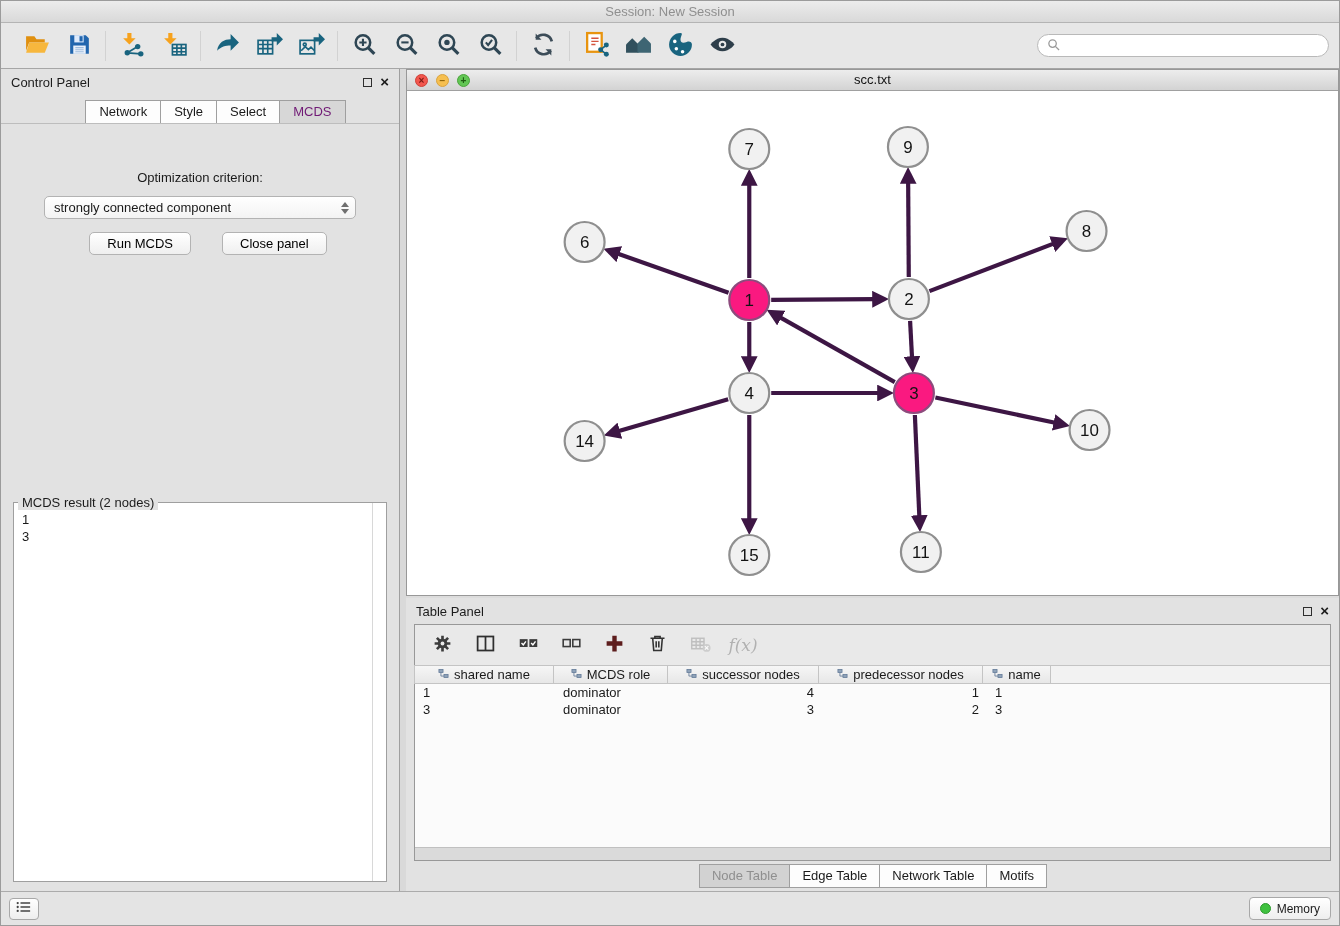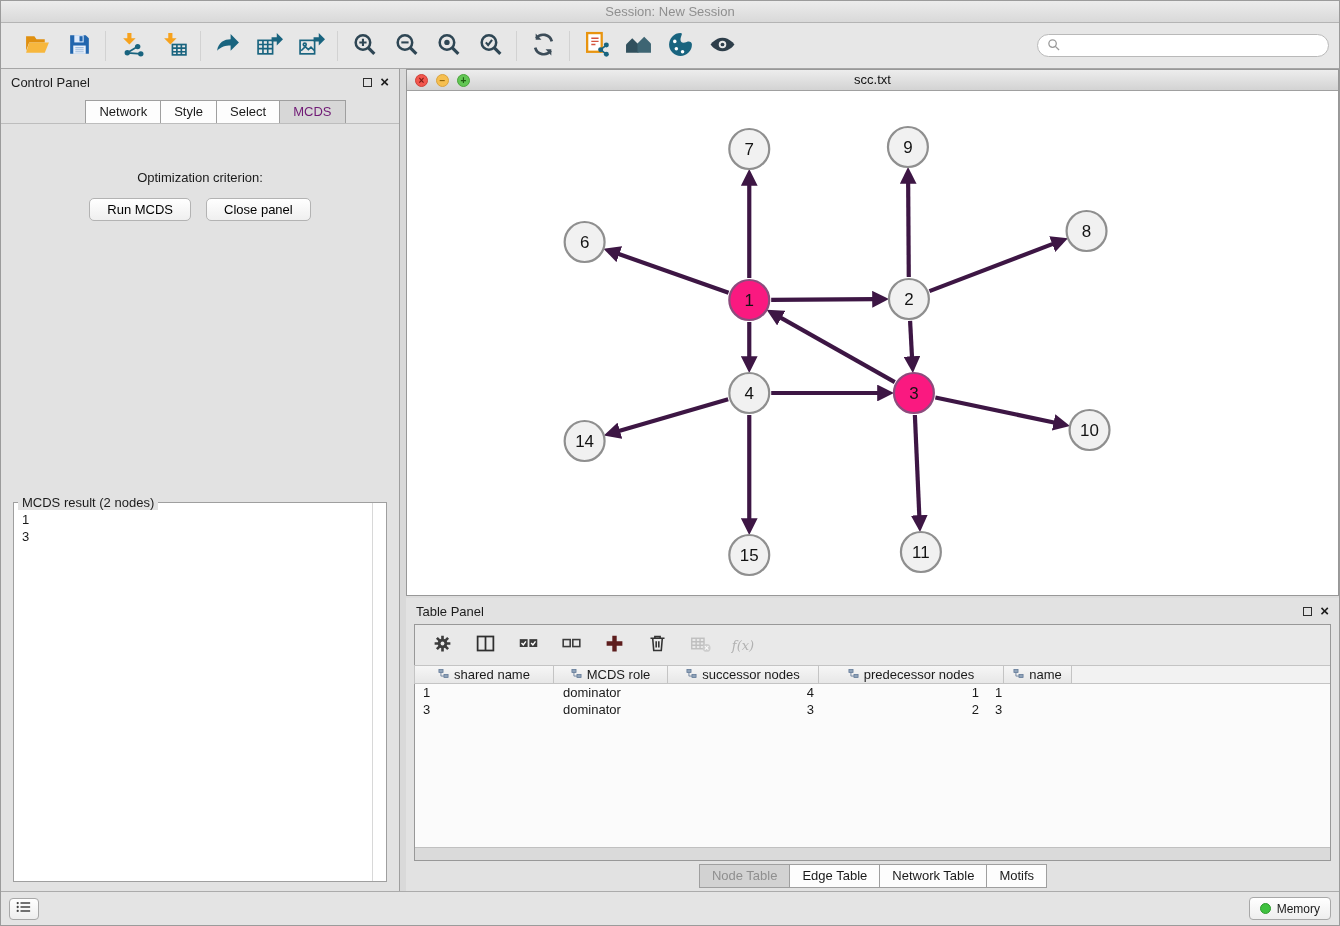--- a/index.html
+++ b/index.html
@@ -46,21 +46,21 @@
                 padding:0 6px 0 9px; font-size:13px; }
   .opt-select .sel-text { flex:1; }
   .stepper { display:flex; flex-direction:column; gap:2px; align-items:center; }
   .tri-up { width:0; height:0; border-left:4px solid transparent; border-right:4px solid transparent;
             border-bottom:5px solid #6f6f6f; }
   .tri-down { width:0; height:0; border-left:4px solid transparent; border-right:4px solid transparent;
               border-top:5px solid #6f6f6f; }
   .btn-row { display:flex; justify-content:center; gap:15px; margin-top:13px; }
   .cp-btn { height:23px; padding:0 17px; border:1px solid #b3b3b3; border-radius:5px;
             background:linear-gradient(#ffffff,#efefef); font-size:13px;
-            font-family:"Liberation Sans", sans-serif; cursor:default; }
+            font-family:"Liberation Sans", sans-serif; cursor:default;margin-left:16px; }
   .spacer { flex:1; }
   .result-box { border:1px solid #9f9f9f; background:#fff; height:380px; flex:0 0 auto;
                 margin-bottom:9px; position:relative; }
   .result-legend { position:absolute; top:-8px; left:4px; background:#e2e2e2; padding:0 4px;
                    font-size:13px; color:#1c1c1c; }
   .result-lines { padding:8px 0 0 8px; font-size:13px; line-height:17px; }
   .result-scroll { position:absolute; top:0; bottom:0; right:13px; width:1px; background:#d8d8d8; }
 
   .v-splitter { width:6px; flex:0 0 6px; background:#d9d9d9; }
 
@@ -81,21 +81,21 @@
   .nv-canvas svg text { font-family:"Liberation Sans", sans-serif; }
 
   
   .table-panel { flex:1; display:flex; flex-direction:column; margin-top:2px; background:#e2e2e2; min-height:0; }
   .tp-main { flex:1; margin:0 8px; border:1px solid #989898; background:#e9e9e9;
              display:flex; flex-direction:column; min-height:0; }
   .tp-toolbar { height:40px; flex:0 0 40px; display:flex; align-items:center; gap:17px; padding:0 14px; }
   .tp-btn { width:26px; height:26px; display:flex; align-items:center; justify-content:center; cursor:default; }
   .tp-btn svg { width:21px; height:21px; }
   .tp-btn.disabled { opacity:.85; }
-  .fx-label { font-family:"DejaVu Serif", serif; font-style:italic; font-size:13px; color:#a8a8a8; }
+  .fx-label { font-family:"DejaVu Serif", serif; font-style:italic; font-size:17px; color:#a8a8a8; }
   .tp-header-row { display:flex; height:19px; flex:0 0 19px; background:#efefef; }
   .tp-hcell { display:flex; align-items:center; justify-content:center; gap:5px; font-size:13px;
               border:1px solid #c4c4c4; margin-left:-1px; background:linear-gradient(#f6f6f6,#e7e7e7); }
   .tp-hfill { flex:1; border-top:1px solid #c4c4c4; border-bottom:1px solid #c4c4c4; background:#f2f2f2; }
   .tp-body { flex:1; background:#fbfbfb; overflow:hidden; }
   .tp-row { display:flex; height:17px; font-size:13px; }
   .tp-cell { padding:0 8px; line-height:17px; white-space:nowrap; }
   .tp-hscroll { height:13px; flex:0 0 13px; background:#dadada; border-top:1px solid #c0c0c0; }
   .tp-tabs { height:30px; flex:0 0 30px; display:flex; justify-content:center; align-items:center; }
   .tp-tab { border:1px solid #9f9f9f; background:#fdfdfd; padding:3px 12px 4px; font-size:13px;
@@ -284,20 +284,27 @@
         <span class="x-glyph">×</span>
       </div>
       <div class="cp-tabs">
           <div class="cp-tab">Network</div>
           <div class="cp-tab">Style</div>
           <div class="cp-tab">Select</div>
           <div class="cp-tab active">MCDS</div>
         </div>
       <div class="cp-body">
         <div class="opt-label">Optimization criterion:</div>
+        <div class="opt-select">
+          <span class="sel-text">strongly connected component</span>
+          <span class="stepper">
+            <span class="tri-up"></span>
+              <span class="tri-down"></span>
+          </span>
+        </div>
         <div class="btn-row">
           <button class="cp-btn">Run MCDS</button>
           <button class="cp-btn">Close panel</button>
         </div>
         <div class="spacer"></div>
         <div class="result-box">
           <span class="result-legend">MCDS result (2 nodes)</span>
           <div class="result-lines">
               <div>1</div>
               <div>3</div>
@@ -469,21 +476,21 @@
                 <span>MCDS role</span>
               </div>
               <div class="tp-hcell" style="width: 152px;">
                 <span><svg viewBox="0 0 12 12" width="11" height="11">
                     <rect x="1" y="1.5" width="4.5" height="3.5" fill="#8fa2b8" stroke="#5f7795" stroke-width="0.8"></rect>
                     <rect x="6.5" y="7" width="4.5" height="3.5" fill="#8fa2b8" stroke="#5f7795" stroke-width="0.8"></rect>
                     <path d="M3.2 5v3.8h3.3" fill="none" stroke="#5f7795" stroke-width="0.9"></path>
                   </svg></span>
                 <span>successor nodes</span>
               </div>
-              <div class="tp-hcell" style="width: 186px;">
+              <div class="tp-hcell" style="width: 165px;">
                 <span><svg viewBox="0 0 12 12" width="11" height="11">
                     <rect x="1" y="1.5" width="4.5" height="3.5" fill="#8fa2b8" stroke="#5f7795" stroke-width="0.8"></rect>
                     <rect x="6.5" y="7" width="4.5" height="3.5" fill="#8fa2b8" stroke="#5f7795" stroke-width="0.8"></rect>
                     <path d="M3.2 5v3.8h3.3" fill="none" stroke="#5f7795" stroke-width="0.9"></path>
                   </svg></span>
                 <span>predecessor nodes</span>
               </div>
               <div class="tp-hcell" style="width: 69px;">
                 <span><svg viewBox="0 0 12 12" width="11" height="11">
                     <rect x="1" y="1.5" width="4.5" height="3.5" fill="#8fa2b8" stroke="#5f7795" stroke-width="0.8"></rect>

